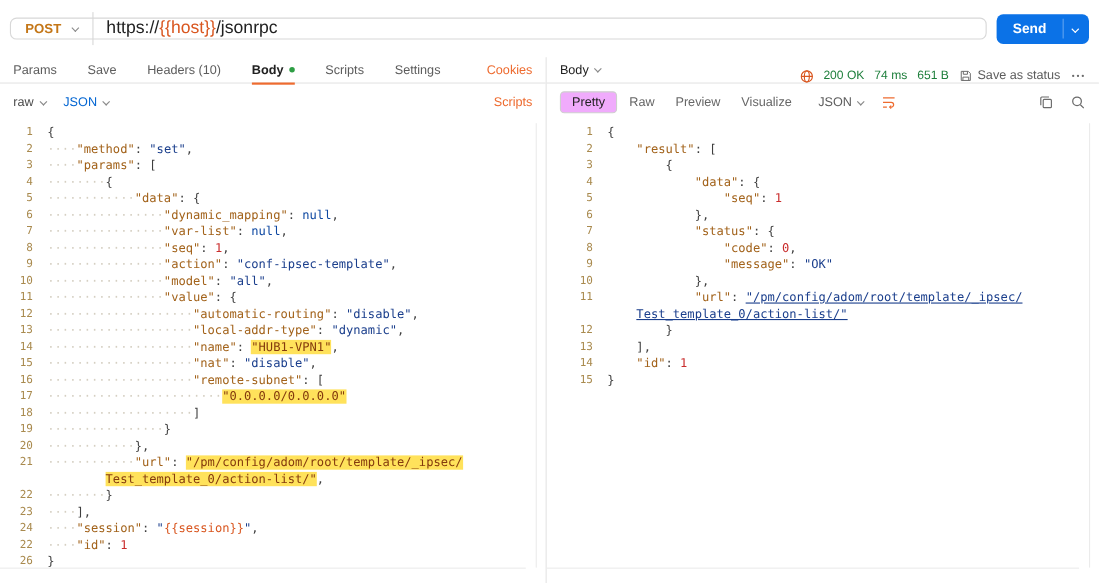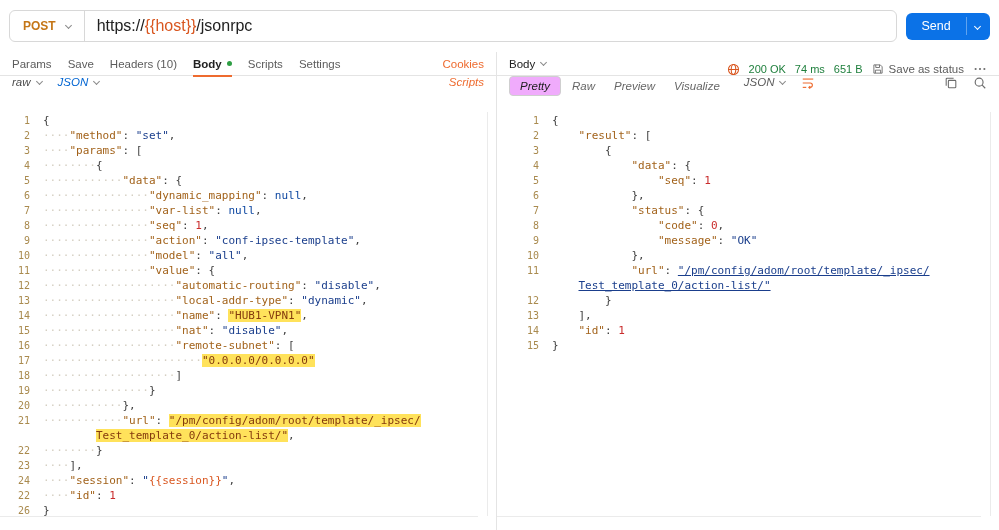--- a/index.html
+++ b/index.html
@@ -5,66 +5,66 @@
   * { box-sizing: border-box; }
   html,body { margin:0; padding:0; }
   body {
     width: 999px; height: 530px; background:#fff; overflow:hidden;
     font-family: "Liberation Sans", sans-serif; color: var(--text_dark, #212121);
   }
   .app { width:999px; height:530px; display:flex; flex-direction:column; }
 
   
   .topbar { flex:0 0 52px; display:flex; align-items:center; padding:10px 9px; gap:9px; }
-  .url-box { flex:1; height:32px; border:1px solid var(--input_border); border-radius:6px;
+  .url-box { flex:1; height:20px; border:1px solid var(--input_border); border-radius:6px;
              display:flex; align-items:center; background:#fff; }
   .method { display:flex; align-items:center; padding:0 13px; color:var(--method_post);
             font-weight:700; font-size:12px; cursor:pointer; }
   .method .chev { color:#8a8a8a; margin-left:10px; }
   .vdiv { width:1px; height:30px; background:var(--input_border); }
   .url-text { padding:0 12px; font-size:16px; color:var(--text_dark); white-space:nowrap; }
   .url-text .tplvar { color:var(--template_var); }
   .send-btn { flex:0 0 84px; height:27px; background:var(--send_blue); border-radius:6px;
-              display:flex; align-items:center; color:#fff; font-size:12.5px; font-weight:400; cursor:pointer; }
+              display:flex; align-items:center; color:#fff; font-size:12.5px; font-weight:700; cursor:pointer; }
   .send-label { flex:1; text-align:center; }
   .send-div { width:1px; height:18px; background:rgba(255,255,255,.35); }
   .send-btn .chev { margin:0 10px 0 8px; }
 
   .chev { display:inline-block; width:5px; height:5px; border-right:1.4px solid currentColor;
           border-bottom:1.4px solid currentColor; transform:rotate(45deg); margin-bottom:2px; }
 
   
   .main { flex:1; display:flex; min-height:0; }
   .left-panel { flex:0 0 497px; width:497px; border-right:1px solid var(--border);
                 display:flex; flex-direction:column; min-height:0; }
   .right-panel { flex:1; display:flex; flex-direction:column; min-width:0; min-height:0; }
 
   
   .tabs-row, .resp-header { flex:0 0 24px; height:24px; display:flex; align-items:center;
-      padding:0 12px; gap:16px; border-bottom:1px solid var(--border); font-size:11.5px;
+      padding:0 12px; gap:28px; border-bottom:1px solid var(--border); font-size:11.5px;
       color:var(--text_gray); }
   .tab { cursor:pointer; position:relative; height:24px; display:flex; align-items:center; gap:5px; }
   .tab.active { color:var(--text_dark); font-weight:700; }
   .tab.active::after { content:""; position:absolute; left:0; right:0; bottom:-1px; height:2px;
       background:var(--accent); }
   .dot-green { width:5px; height:5px; border-radius:50%; background:#2E9E44; }
   .cookies { margin-left:auto; color:var(--accent); cursor:pointer; }
 
   .resp-header { gap:8px; }
   .dd { display:flex; align-items:center; gap:6px; cursor:pointer; }
   .dd .chev { color:#8a8a8a; }
   .body-dd { color:var(--text_dark); }
   .resp-right { margin-left:auto; display:flex; align-items:center; gap:9px;margin-top:11px; }
   .status { color:var(--green); font-size:11px; }
   .save { display:flex; align-items:center; gap:5px; color:var(--text_gray); font-size:11.5px; cursor:pointer; }
   .icon-btn { display:flex; align-items:center; cursor:pointer; }
 
   
-  .subrow { flex:0 0 34px; height:34px; display:flex; align-items:flex-start; padding:0 12px;
-            gap:16px; font-size:11.5px; color:var(--text_gray);font-style:italic; }
+  .subrow { flex:0 0 34px; height:34px; display:flex; align-items:center; padding:0 12px;
+            gap:16px; font-size:11.5px; color:var(--text_gray); }
   .dd-raw { color:#4a4a4a; }
   .dd-json-left { color:var(--link_blue); }
   .beautify { margin-left:auto; color:var(--accent); cursor:pointer; }
   .seg-group { display:flex; align-items:center; gap:3px; }
   .seg { padding:3px 8px; color:#666; cursor:pointer; }
   .seg.active { border:1px solid #CFCFCF; border-radius:4px; color:var(--text_dark);
                 padding:3px 10px; background:#f0abfc; }
   .subrow .right-icons { margin-left:auto; display:flex; align-items:center; gap:15px; }
 
   

